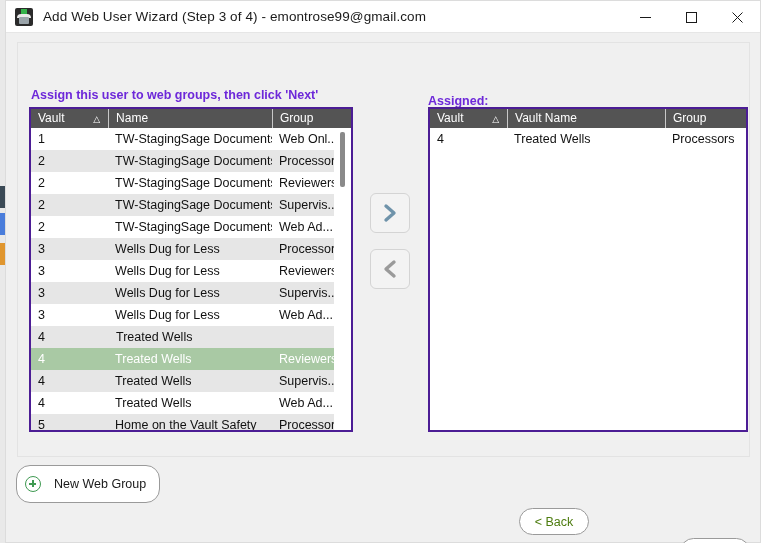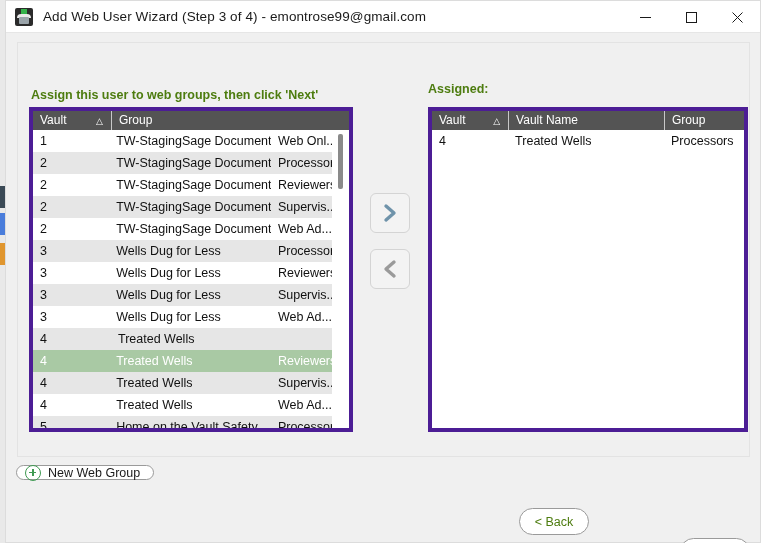--- a/index.html
+++ b/index.html
@@ -104,31 +104,31 @@
     left: 11px; top: 41px;
     width: 733px; height: 415px;
     background: #f0f0f0;
     border: 1px solid #e3e3e3;
   }
 
   .section-label {
     position: absolute;
     font-size: 12.5px;
     font-weight: bold;
-    color: #4d7c0f;
+    color: #6d28d9;
     white-space: nowrap;
   }
   #left-label  { left: 13px; top: 45px; }
-  #right-label { left: 410px; top: 39px; }
+  #right-label { left: 410px; top: 51px; }
 
   
   .listbox {
     position: absolute;
     background: #ffffff;
-    border: 4px solid #4c1d95;
+    border: 2px solid #4c1d95;
     overflow: hidden;
   }
   #left-list  { left: 11px;  top: 64px; width: 324px; height: 325px; }
   #right-list { left: 410px; top: 64px; width: 320px; height: 325px; }
 
   .lv-header {
     display: flex;
     height: 19px;
     background: #545454;
     color: #ffffff;
@@ -208,28 +208,28 @@
     justify-content: center;
   }
   #btn-add    { left: 352px; top: 150px; }
   #btn-remove { left: 352px; top: 206px; }
   .xfer-btn svg { display: block; }
 
   
   .newgroup-btn {
     position: absolute;
     left: 10px; top: 464px;
-    height: 15px;
+    height: 38px;
     padding: 0 13px 0 8px;
     background: #ffffff;
     border: 1px solid #9a9a9a;
     border-radius: 14px;
     display: flex;
     align-items: center;
-    gap: 7px;
+    gap: 13px;
     font-size: 12.5px;
     color: #1a1a1a;
     white-space: nowrap;
   }
   .plus-circle {
     width: 16px; height: 16px;
     border: 1.6px solid #3f9a52;
     border-radius: 50%;
     position: relative;
     flex: 0 0 auto;
@@ -306,20 +306,21 @@
 
       <div class="section-label" id="left-label">Assign this user to web groups, then click 'Next'</div>
       <div class="section-label" id="right-label">Assigned:</div>
 
       <div class="listbox" id="left-list">
         <div class="lv-header">
           <div class="lv-th c-vault">
             <span>Vault</span>
             <span class="sort-tri">△</span>
           </div>
+          <div class="lv-th c-name">Name</div>
           <div class="lv-th c-group">Group</div>
         </div>
         <div class="lv-body" id="left-rows">
             <div class="lv-row">
               <div class="lv-td c-vault">1</div>
               <div class="lv-td c-name">TW-StagingSage Documents</div>
               <div class="lv-td c-group">Web Onl...</div>
             </div>
             <div class="lv-row alt">
               <div class="lv-td c-vault">2</div>

